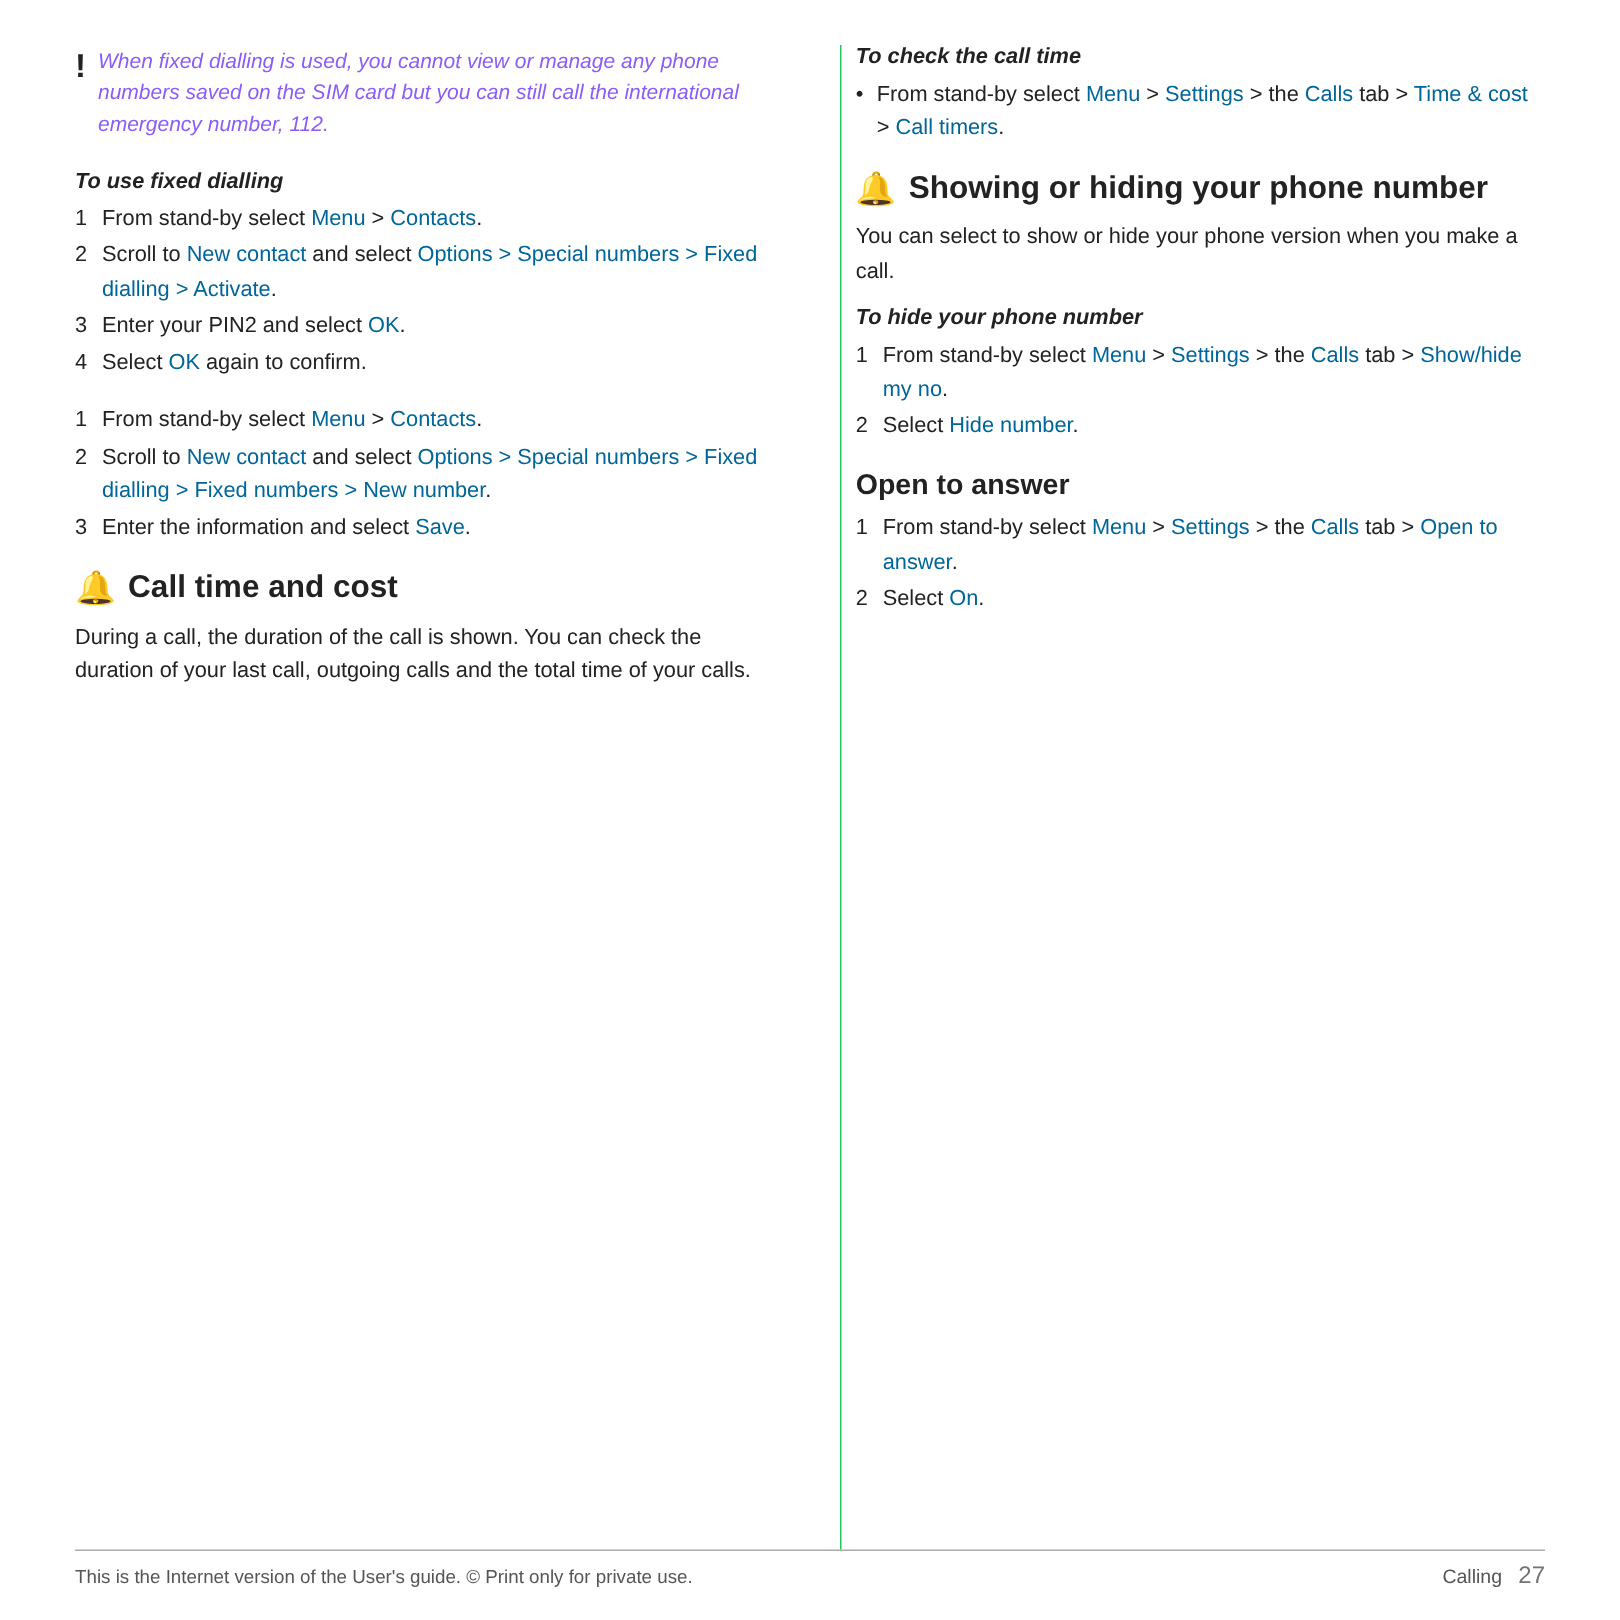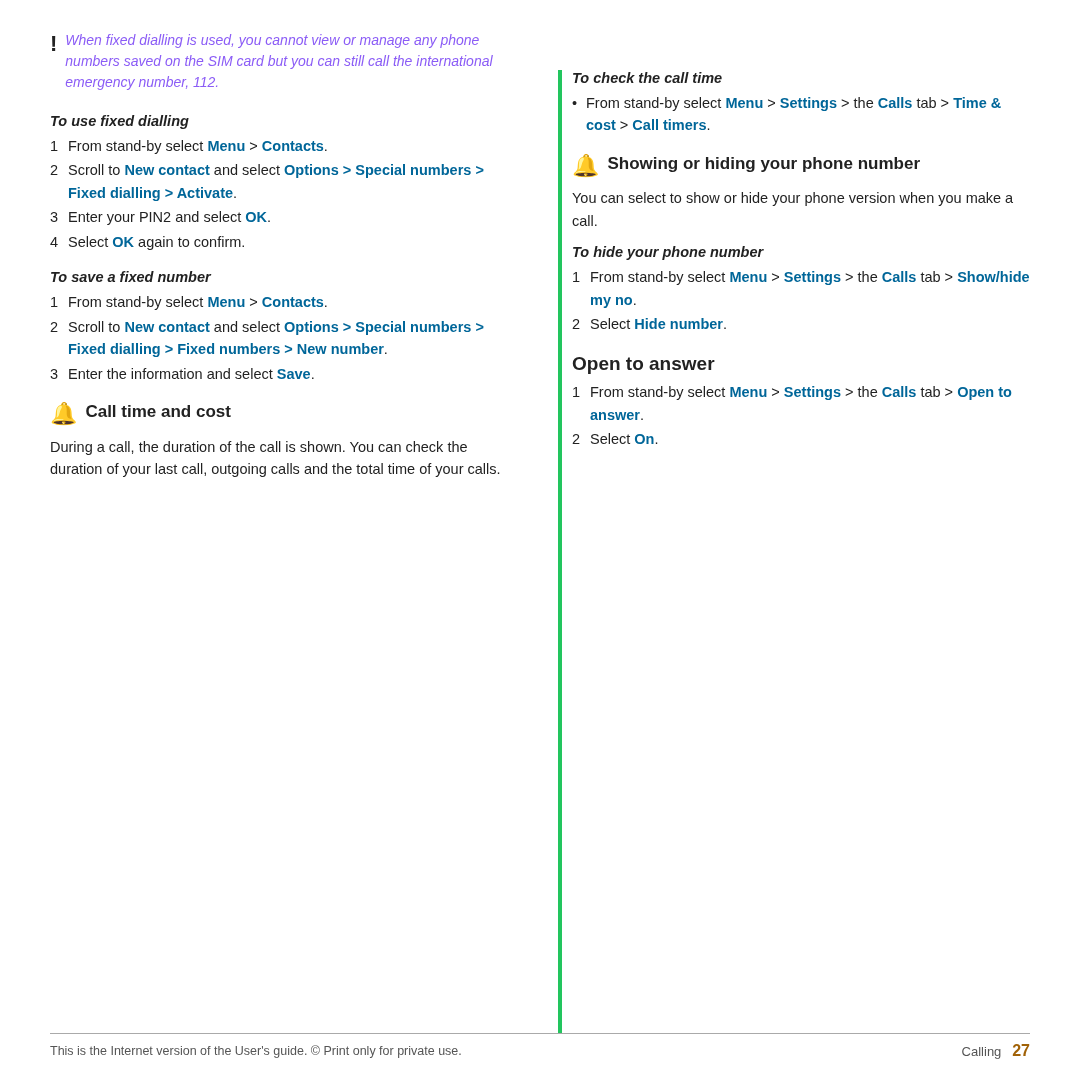--- a/index.html
+++ b/index.html
@@ -33,22 +33,21 @@
     }
 
     .left-col {
       flex: 1;
       padding-right: 20px;
     }
 
     .right-col {
       flex: 1;
       padding-left: 10px;
-      border-left: 4px solid #22c55e;
-      margin-top: 40px;
+      border-left: 1px solid #22c55e;
     }
 
     .notice-box {
       display: flex;
       align-items: flex-start;
       gap: 8px;
       margin-bottom: 20px;
     }
 
     .notice-icon {
@@ -109,40 +108,40 @@
     }
 
     .bullet-list li::before {
       content: "•";
       position: absolute;
       left: 0;
     }
 
     .highlight {
       color: #006699;
-      font-weight: bold;
+      font-weight: normal;
     }
 
     .section-heading {
       display: flex;
       align-items: flex-start;
       gap: 8px;
       margin-bottom: 8px;
       margin-top: 10px;
     }
 
     .section-icon {
       font-size: 22px;
       color: #555;
       flex-shrink: 0;
       line-height: 1.2;
     }
 
     .section-title {
-      font-size: 17px;
+      font-size: 21px;
       font-weight: bold;
       color: #222;
       line-height: 1.25;
     }
 
     .section-desc {
       font-size: 14.5px;
       line-height: 1.55;
       margin-bottom: 12px;
       color: #222;
@@ -161,22 +160,22 @@
       color: #555;
     }
 
     .footer-page {
       font-size: 13px;
       color: #555;
     }
 
     .page-num {
       font-size: 16px;
-      font-weight: bold;
-      color: #a16207;
+      font-weight: normal;
+      color: #737373;
     }
   </style>
 </head>
 <body>
 
 <div class="page">
   <div class="content-area">
 
     <div class="left-col">
 
@@ -201,21 +200,20 @@
             Enter your PIN2 and select <span class="highlight">OK</span>.
           </li>
           <li>
             <span class="step-num">4</span>
             Select <span class="highlight">OK</span> again to confirm.
           </li>
         </ol>
       </div>
 
       <div>
-        <p class="section-subtitle">To save a fixed number</p>
         <ol class="steps">
           <li>
             <span class="step-num">1</span>
             From stand-by select <span class="highlight">Menu</span> &gt; <span class="highlight">Contacts</span>.
           </li>
           <li>
             <span class="step-num">2</span>
             Scroll to <span class="highlight">New contact</span> and select <span class="highlight">Options &gt; Special numbers &gt; Fixed dialling &gt; Fixed numbers &gt; New number</span>.
           </li>
           <li>

